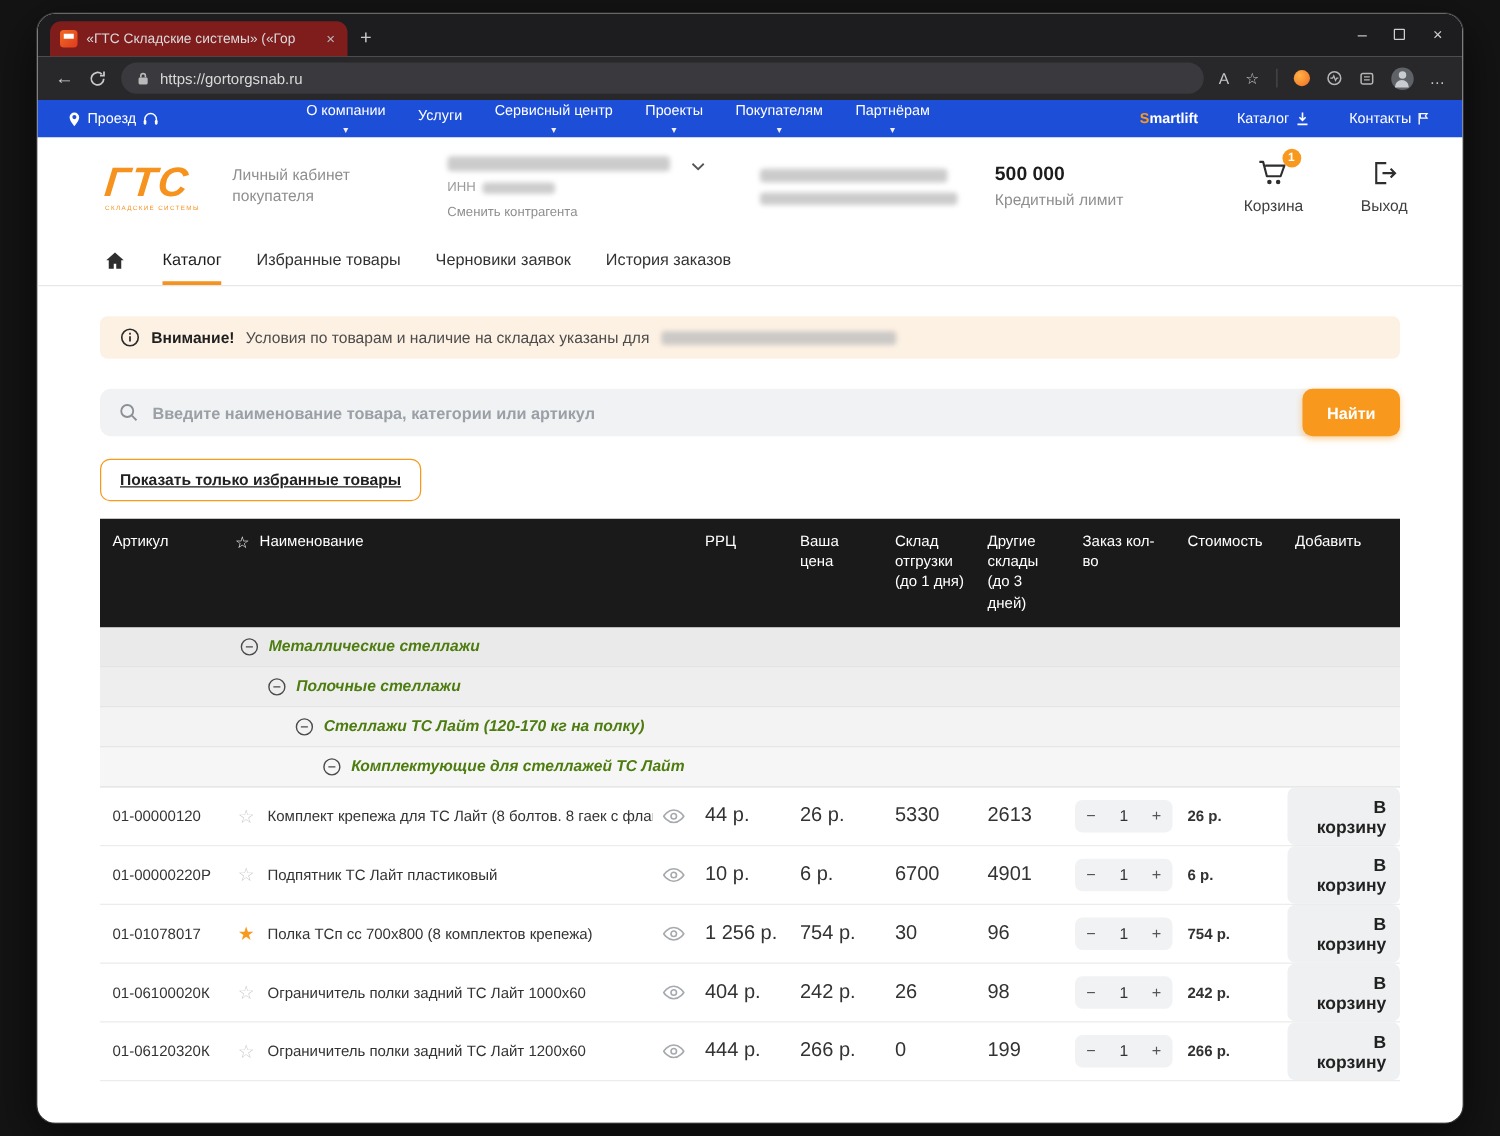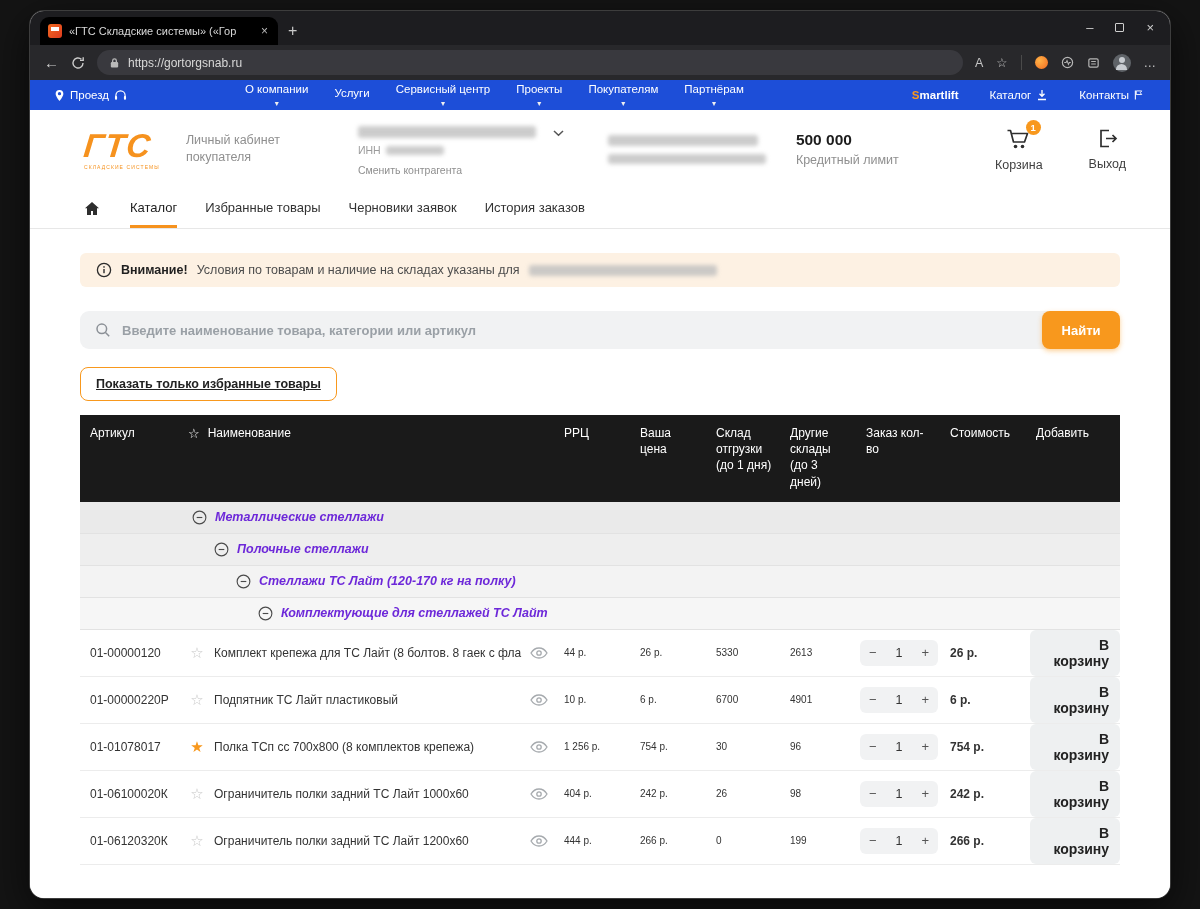--- a/index.html
+++ b/index.html
@@ -14,21 +14,21 @@
     background:#fff; border-radius:14px; overflow:hidden;
     box-shadow:0 0 0 1px #3d3d3d, 0 12px 40px rgba(0,0,0,.65);
     display:flex; flex-direction:column;
   }
   
   .tabbar {
     height:34px; background:#1d1d20; display:flex; align-items:flex-end;
     padding:0 14px 0 10px; flex:0 0 auto; position:relative;
   }
   .tab {
-    height:28px; width:238px; background:#000000; border-radius:9px 9px 0 0;
+    height:28px; width:238px; background:#7f1d1d; border-radius:9px 9px 0 0;
     display:flex; align-items:center; gap:7px; padding:0 8px; color:#d9d9d9;
     font-size:11px; overflow:hidden;
   }
   .favicon { width:14px; height:14px; border-radius:3px; flex:0 0 auto;
     background:linear-gradient(135deg,#f26a21,#df3b1e); position:relative; }
   .favicon:after { content:""; position:absolute; left:3px; top:3px; width:8px; height:4px; background:#fff; }
   .tab-title { flex:1; white-space:nowrap; overflow:hidden; }
   .tab-close { color:#b9b9b9; font-size:12px; padding:0 2px; cursor:default; }
   .newtab { color:#c9c9c9; font-size:16px; margin:0 0 5px 10px; }
   .wincontrols { position:absolute; right:16px; top:9px; display:flex; gap:22px; align-items:center; color:#cfcfcf; font-size:13px; }
@@ -134,34 +134,34 @@
   .thead {
     background:#1a1a1a; color:#fff; font-size:12px; align-items:start;
     padding:10px 0 12px;
   }
   .thead > div { padding:0 8px; line-height:1.35; }
   .th-sku { padding-left:10px !important; }
   .th-name { grid-column:2 / 5; display:flex; gap:8px; align-items:flex-start; }
   .th-star { font-size:13px; }
   .catrow {
     display:flex; align-items:center; gap:8px; height:32px;
-    font-size:12.5px; font-style:italic; font-weight:bold; color:#6d28d9;
+    font-size:12.5px; font-style:italic; font-weight:bold; color:#4d7c0f;
     border-bottom:1px solid #e2e2e2;
   }
   .cat-l1 { background:#eaeaea; padding-left:112px; }
   .cat-l2 { background:#eeeeee; padding-left:134px; }
   .cat-l3 { background:#f3f3f3; padding-left:156px; }
   .cat-l4 { background:#f6f6f6; padding-left:178px; }
   .trow { min-height:39px; border-bottom:1px solid #ececec; font-size:12.5px; color:#333; }
   .td-sku { padding-left:10px; font-size:12px; }
   .td-star { text-align:center; font-size:15px; color:#c8c8c8; }
   .td-star.fav { color:#f8981d; }
   .td-name { font-size:12px; white-space:nowrap; overflow:hidden; padding-right:6px; }
   .td-eye { display:flex; justify-content:center; }
-  .td-num { padding:0 8px; font-size:10px; }
+  .td-num { padding:0 8px; font-size:16px; }
   .stepper {
     display:flex; align-items:center; justify-content:space-between;
     background:#f1f2f3; border-radius:6px; height:26px; width:78px; padding:0 9px;
     font-size:12.5px; color:#333; margin-left:2px;
   }
   .stepper .sgn { color:#555; font-size:13px; }
   .td-total { font-weight:bold; font-size:12px; padding-left:8px; }
   .addbtn {
     background:#eef0f1; border:none; border-radius:6px; padding:7px 11px;
     font-size:14px; font-weight:bold; color:#222; font-family:inherit; margin-left:2px;text-align:right;

